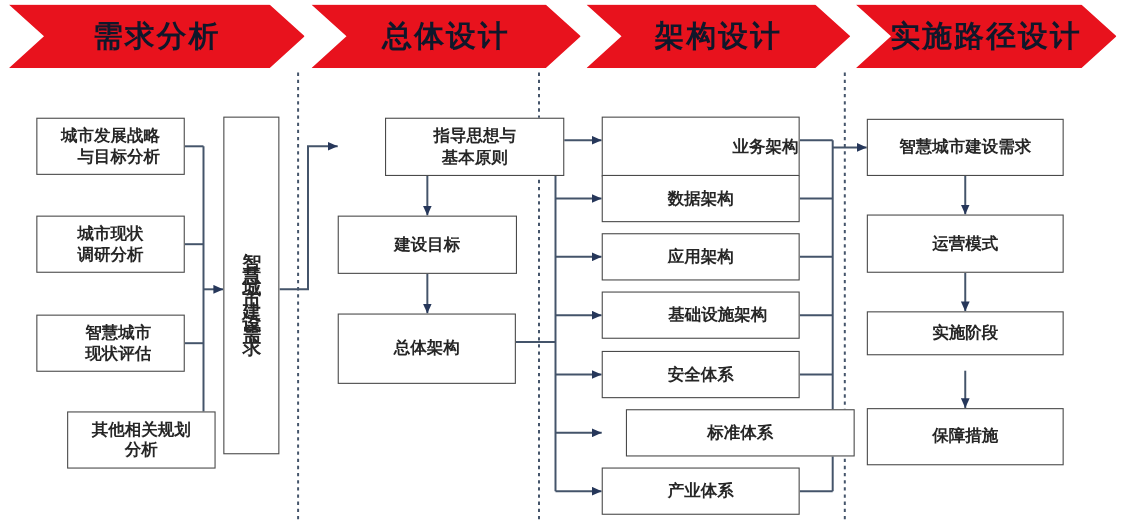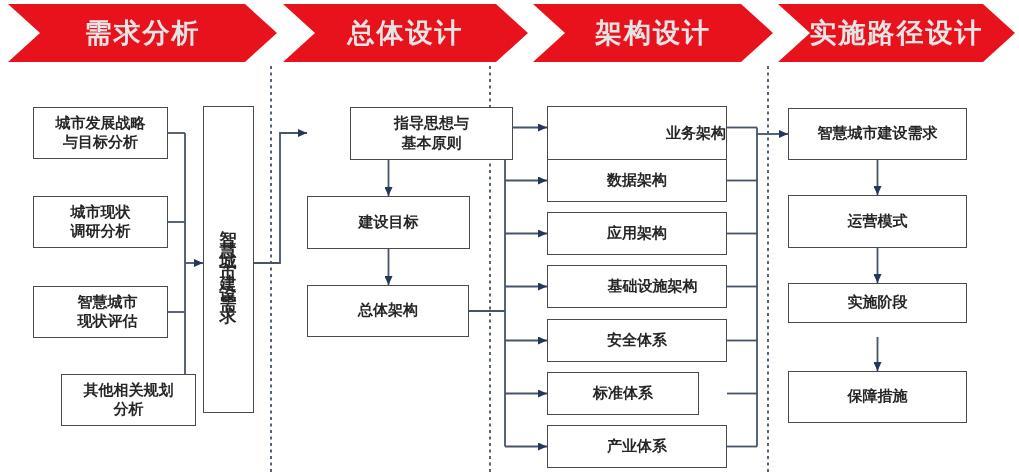--- a/index.html
+++ b/index.html
@@ -7,21 +7,21 @@
     position:relative;width:1019px;height:473px;background:#ffffff;overflow:hidden;
     font-family:"DejaVu Sans","Liberation Sans",sans-serif;
   }
   
   .chev{
     position:absolute;top:4px;height:58px;background:#E8121D;
     clip-path:polygon(0% 0%, calc(100% - 32px) 0%, 100% 50%, calc(100% - 32px) 100%, 0% 100%, 32px 50%);
     display:flex;align-items:center;justify-content:center;
   }
   .chev span{
-    color:#e5e5e5;font-size:27px;font-weight:700;letter-spacing:2px;white-space:nowrap;
+    color:#0f172a;font-size:27px;font-weight:700;letter-spacing:2px;white-space:nowrap;
   }
   
   .wires{position:absolute;left:0;top:0;}
   .wires path.solid{stroke:#44546A;stroke-width:1.8;fill:none;}
   .wires path.dash{stroke:#44546A;stroke-width:1.8;fill:none;stroke-dasharray:3 3.5;}
   
   .box{
     position:absolute;background:#ffffff;border:1.8px solid #4a4a4a;box-sizing:border-box;
     display:flex;align-items:center;justify-content:center;text-align:center;
   }
@@ -92,21 +92,21 @@
     <path class="solid" d="M727 393.5 H757"></path>
     <path class="solid" d="M727 446.5 H757"></path>
     <path class="solid" d="M757 127.5 V446.5"></path>
     <path class="solid" d="M757 134 H788" marker-end="url(#arr)"></path>
 
     <path class="solid" d="M877.5 160 V195" marker-end="url(#arr)"></path>
     <path class="solid" d="M877.5 248 V283" marker-end="url(#arr)"></path>
     <path class="solid" d="M877.5 337 V371" marker-end="url(#arr)"></path>
   </svg>
 
-  <div class="box" style="left:33px;top:107px;width:135px;height:52px;">
+  <div class="box" style="left:33px;top:107px;width:135px;height:52px;text-align:right;">
       <span>城市发展战略
 与目标分析</span>
     </div>
   <div class="box" style="left:33px;top:196px;width:135px;height:52px;">
       <span>城市现状
 调研分析</span>
     </div>
   <div class="box" style="left:33px;top:286px;width:135px;height:52px;padding-left:14px;">
       <span>智慧城市
 现状评估</span>
@@ -119,40 +119,40 @@
       <span>智慧城市建设需求</span>
     </div>
 
   <div class="box" style="left:307px;top:107px;width:163px;height:53px;margin-left:43px;">
       <span>指导思想与
 基本原则</span>
     </div>
   <div class="box" style="left:307px;top:196px;width:163px;height:53px;">
       <span>建设目标</span>
     </div>
-  <div class="box" style="left:307px;top:285px;width:162px;height:52px;">
+  <div class="box" style="left:307px;top:285px;width:162px;height:64px;">
       <span>总体架构</span>
     </div>
 
   <div class="box" style="left:547px;top:106px;width:180px;height:55px;justify-content:flex-end;">
       <span>业务架构</span>
     </div>
   <div class="box" style="left:547px;top:159px;width:180px;height:43px;">
       <span>数据架构</span>
     </div>
   <div class="box" style="left:547px;top:212px;width:180px;height:43px;">
       <span>应用架构</span>
     </div>
   <div class="box" style="left:547px;top:265px;width:180px;height:43px;padding-left:31px;">
       <span>基础设施架构</span>
     </div>
   <div class="box" style="left:547px;top:319px;width:180px;height:43px;">
       <span>安全体系</span>
     </div>
-  <div class="box" style="left:547px;top:372px;width:152px;height:43px;">
+  <div class="box" style="left:569px;top:372px;width:208px;height:43px;">
       <span>标准体系</span>
     </div>
   <div class="box" style="left:547px;top:425px;width:180px;height:43px;">
       <span>产业体系</span>
     </div>
 
   <div class="box" style="left:788px;top:108px;width:179px;height:52px;">
       <span>智慧城市建设需求</span>
     </div>
   <div class="box" style="left:788px;top:195px;width:179px;height:53px;">

